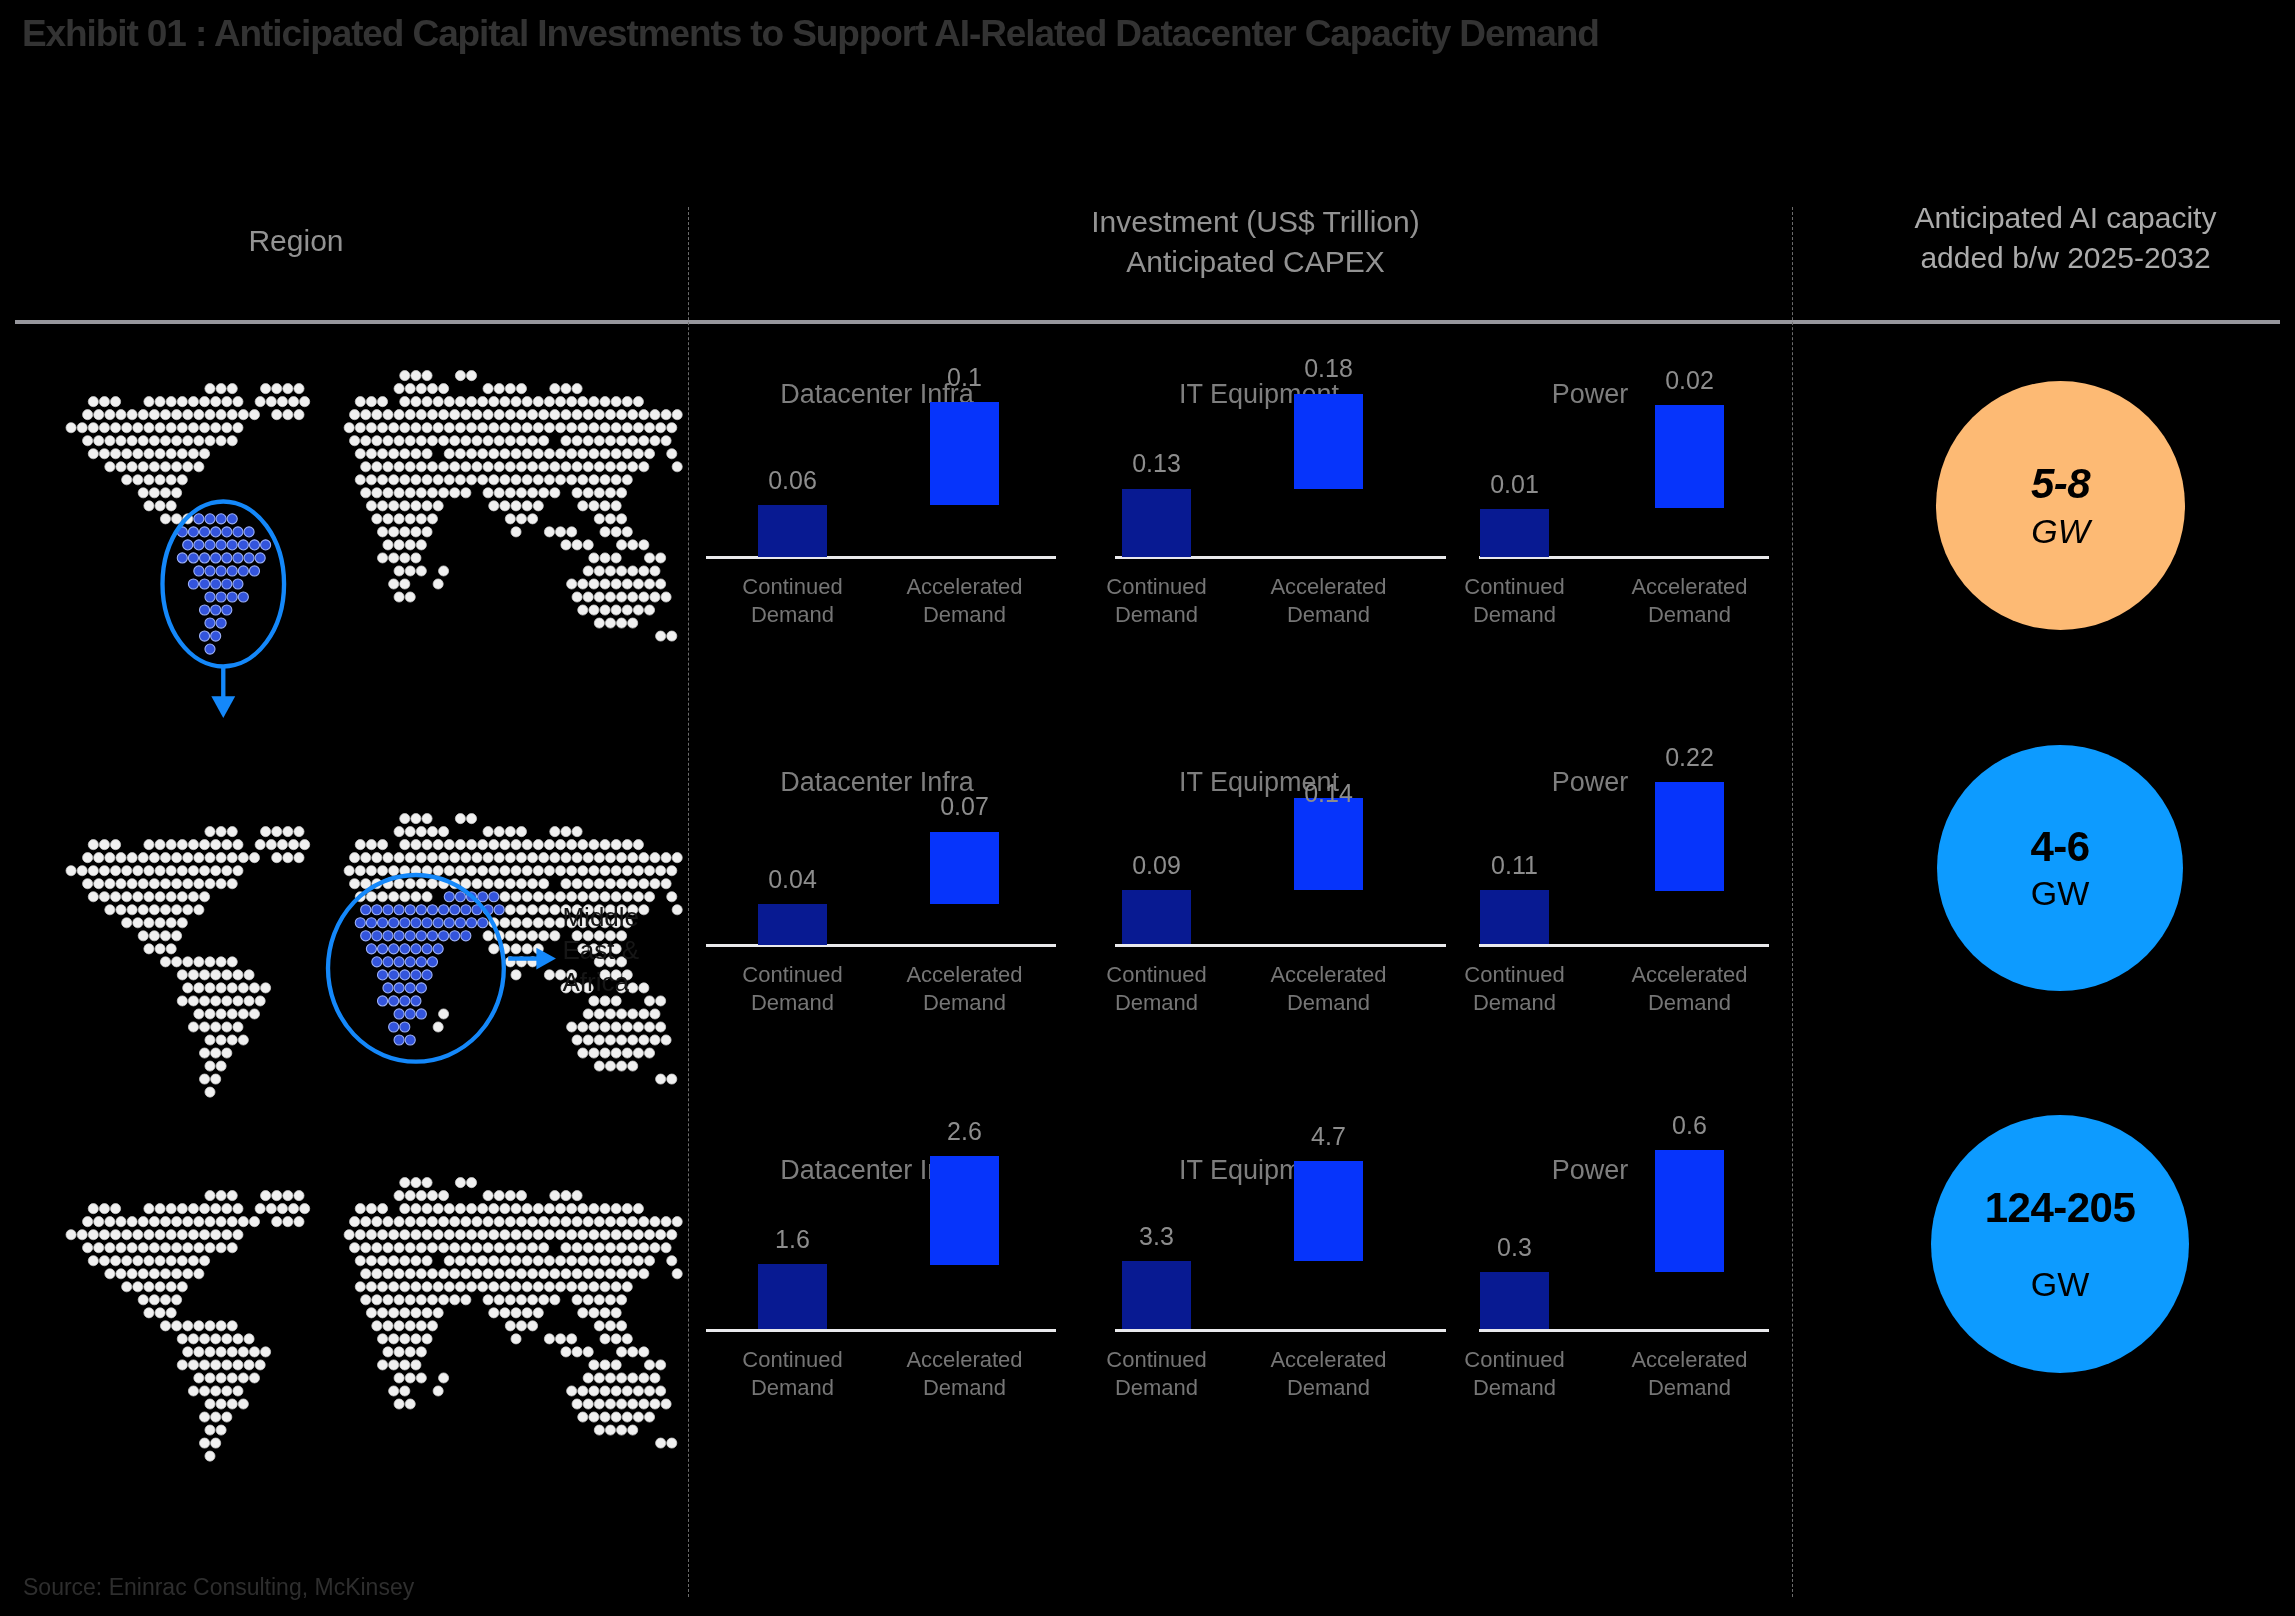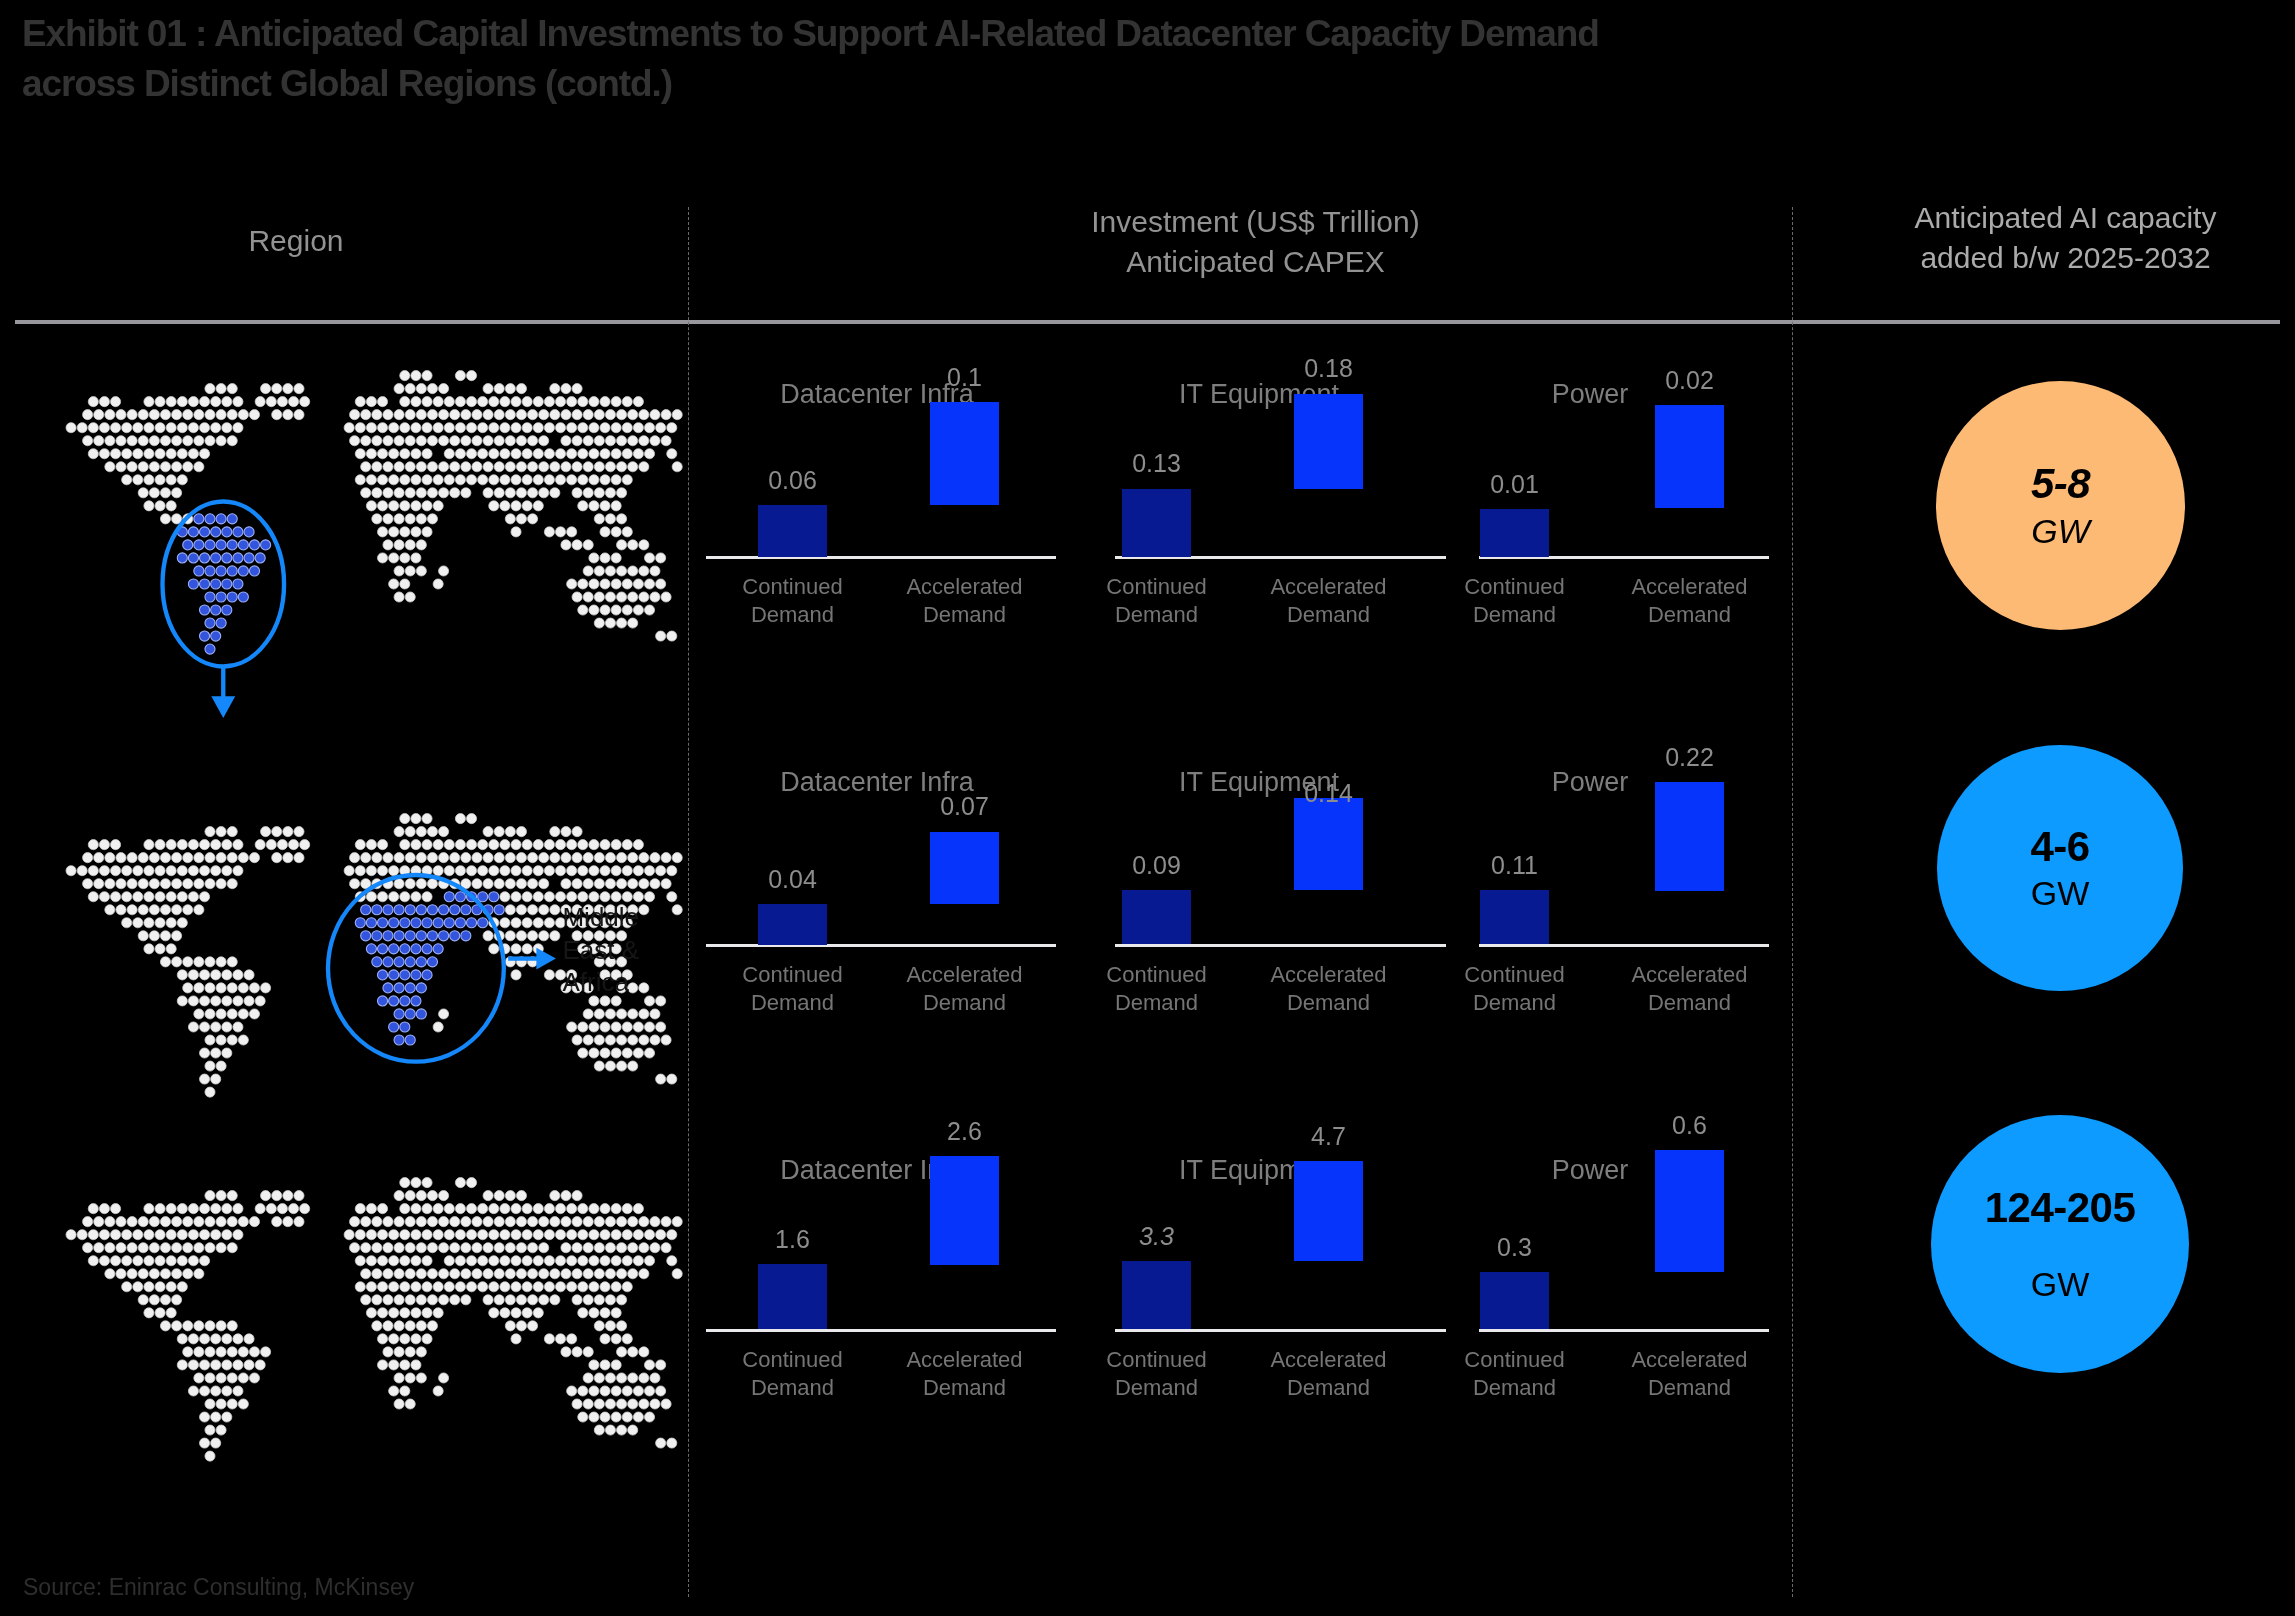--- a/index.html
+++ b/index.html
@@ -20,21 +20,20 @@
   .gwrange{font-size:42px;font-weight:700;letter-spacing:-0.5px;}
   .gwunit{font-size:34px;font-weight:500;margin-top:3.3px;}
   .source{color:#2e2e2e;font-size:23px;}
 </style>
 </head>
 <body>
 
 <div id="root">
 
   <div class="abs title-line" style="left:22px;top:13px;">Exhibit 01 : Anticipated Capital Investments to Support AI-Related Datacenter Capacity Demand</div>
-  <div class="abs title-line" style="left:22px;top:63px;">across Distinct Global Regions (contd.)</div>
 
   <div class="abs hdr" style="left:79px;top:221px;width:434px;">Region</div>
 
   <div class="abs hdr" style="left:984px;top:202px;width:543px;">
     <div>Investment (US$ Trillion)</div>
     <div>Anticipated CAPEX</div>
   </div>
 
   <div class="abs hdr hdr-right" style="left:1794px;top:198px;width:543px;">
     <div>Anticipated AI capacity</div>
@@ -140,21 +139,21 @@
       </div>
       <div class="bar" style="left: 930px; top: 1156px; width: 69px; height: 109px; background: rgb(6, 52, 251);"></div>
       <div class="val" style="left: 883px; top: 1117px; width: 163px;">2.6</div>
       <div class="axlbl" style="left: 872px; top: 1346px; width: 185px;">
         <div>Accelerated</div>
         <div>Demand</div>
       </div>
       <div class="abs chart-title" style="left: 1042px; top: 1155px; width: 434px;">IT Equipment</div>
       <div class="abs baseline" style="left: 1115px; top: 1329px; width: 331px;"></div>
       <div class="bar" style="left: 1122px; top: 1261px; width: 69px; height: 68px; background: rgb(8, 26, 146);"></div>
-      <div class="val" style="left: 1075px; top: 1222px; width: 163px; font-style: italic;">3.3</div>
+      <div class="val" style="left: 1075px; top: 1222px; width: 163px;">3.3</div>
       <div class="axlbl" style="left: 1064px; top: 1346px; width: 185px;">
         <div>Continued</div>
         <div>Demand</div>
       </div>
       <div class="bar" style="left: 1294px; top: 1161px; width: 69px; height: 100px; background: rgb(6, 52, 251);"></div>
       <div class="val" style="left: 1247px; top: 1122px; width: 163px;">4.7</div>
       <div class="axlbl" style="left: 1236px; top: 1346px; width: 185px;">
         <div>Accelerated</div>
         <div>Demand</div>
       </div>

